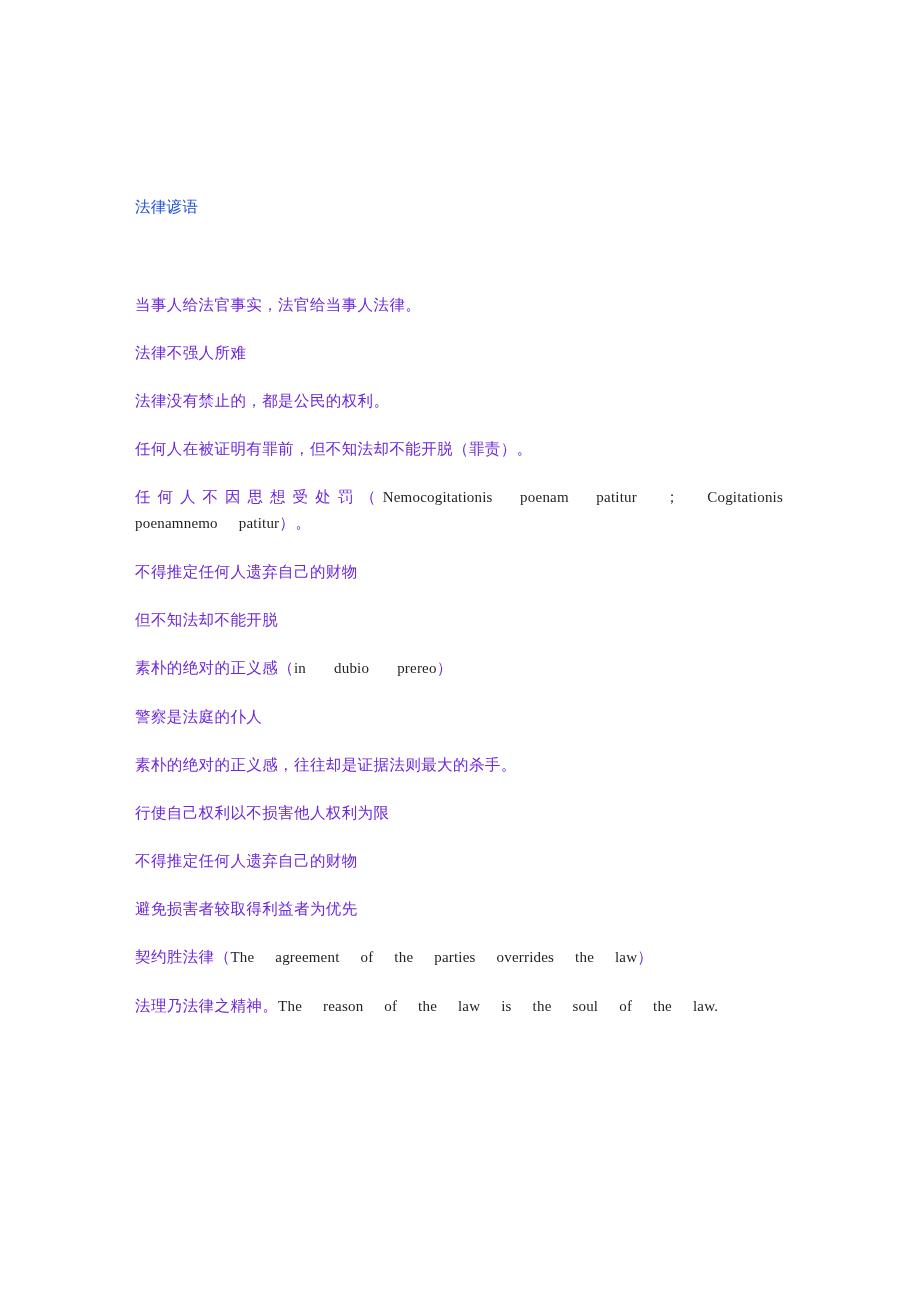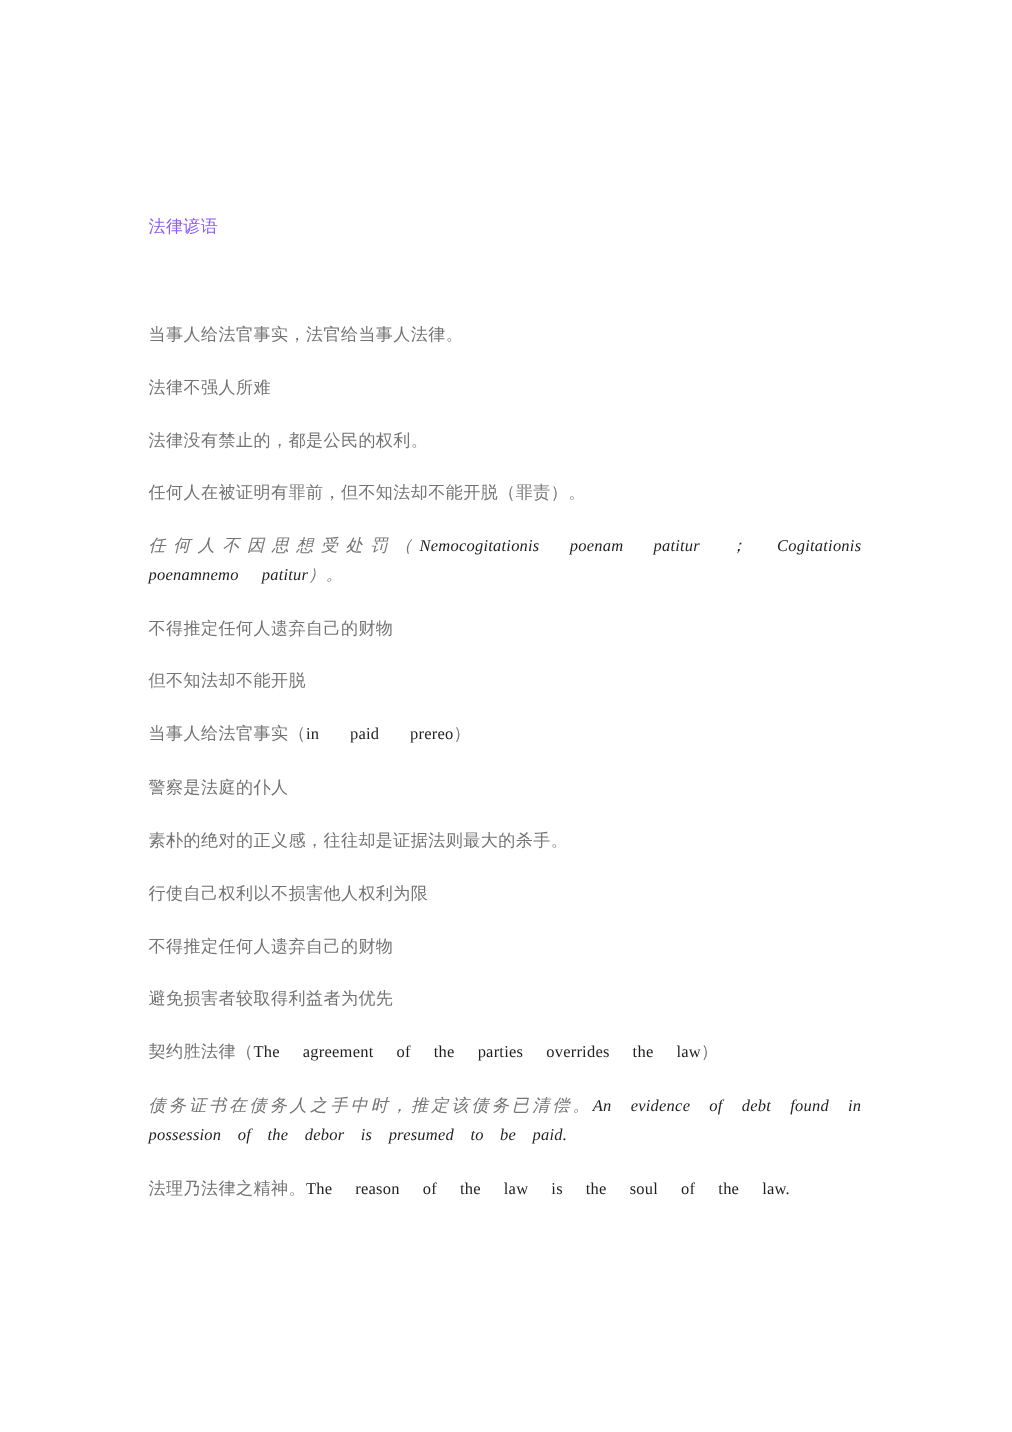--- a/index.html
+++ b/index.html
@@ -23,21 +23,21 @@
     left: 135px;
     top: 196px;
     width: 648px;
   }
 
   
   .doc-title {
     font-family: "Liberation Serif", "DejaVu Serif", serif;
     font-size: 15.5px;
     line-height: 22px;
-    color: #8b5cf6;
+    color: #1d4ed8;
     letter-spacing: 0.3px;
     margin: 0;
     white-space: nowrap;
   }
 
   
   .title-gap {
     height: 74px;
   }
 
@@ -56,21 +56,21 @@
 
   .prov:last-child {
     margin-bottom: 0;
   }
 
   
   .zh {
     font-family: "Liberation Sans", "DejaVu Sans", sans-serif;
     font-size: 15.5px;
     letter-spacing: 0.4px;
-    color: #737373;
+    color: #6d28d9;
   }
 
   
   .lat {
     font-family: "Liberation Serif", "DejaVu Serif", serif;
     font-size: 15px;
     color: #1f1f1f;
     letter-spacing: 0.2px;
   }
 
@@ -84,21 +84,20 @@
   }
 
   .spread-xwide .lat {
     word-spacing: 24px;
   }
 
   
   .two-line {
     text-align: justify;
     text-justify: inter-word;
-    font-style: italic;
   }
 
   .paren {
     font-family: "Liberation Serif", "DejaVu Serif", serif;
   }
 </style>
 </head>
 <body>
 
 <div class="page">
@@ -132,21 +131,21 @@
     <p class="prov">
       <span class="zh">不得推定任何人遗弃自己的财物</span>
     </p>
 
 
     <p class="prov">
       <span class="zh">但不知法却不能开脱</span>
     </p>
 
     <p class="prov spread-xwide">
-      <span class="zh">当事人给法官事实（</span><span class="lat">in paid prereo</span><span class="zh paren">）</span>
+      <span class="zh">素朴的绝对的正义感（</span><span class="lat">in dubio prereo</span><span class="zh paren">）</span>
     </p>
 
     <p class="prov">
       <span class="zh">警察是法庭的仆人</span>
     </p>
 
     <p class="prov">
       <span class="zh">素朴的绝对的正义感，往往却是证据法则最大的杀手。</span>
     </p>
 
@@ -160,22 +159,19 @@
     </p>
 
     <p class="prov">
       <span class="zh">避免损害者较取得利益者为优先</span>
     </p>
 
     <p class="prov spread-wide">
       <span class="zh">契约胜法律（</span><span class="lat">The agreement of the parties overrides the law</span><span class="zh paren">）</span>
     </p>
 
-    <p class="prov two-line spread">
-      <span class="zh">债务证书在债务人之手中时，推定该债务已清偿。</span><span class="lat">An evidence of debt found in possession of the debor is presumed to be paid.</span>
-    </p>
 
     <p class="prov spread-wide">
       <span class="zh">法理乃法律之精神。</span><span class="lat">The reason of the law is the soul of the law.</span>
     </p>
 
   </div>
 </div>
 
 </body></html>

